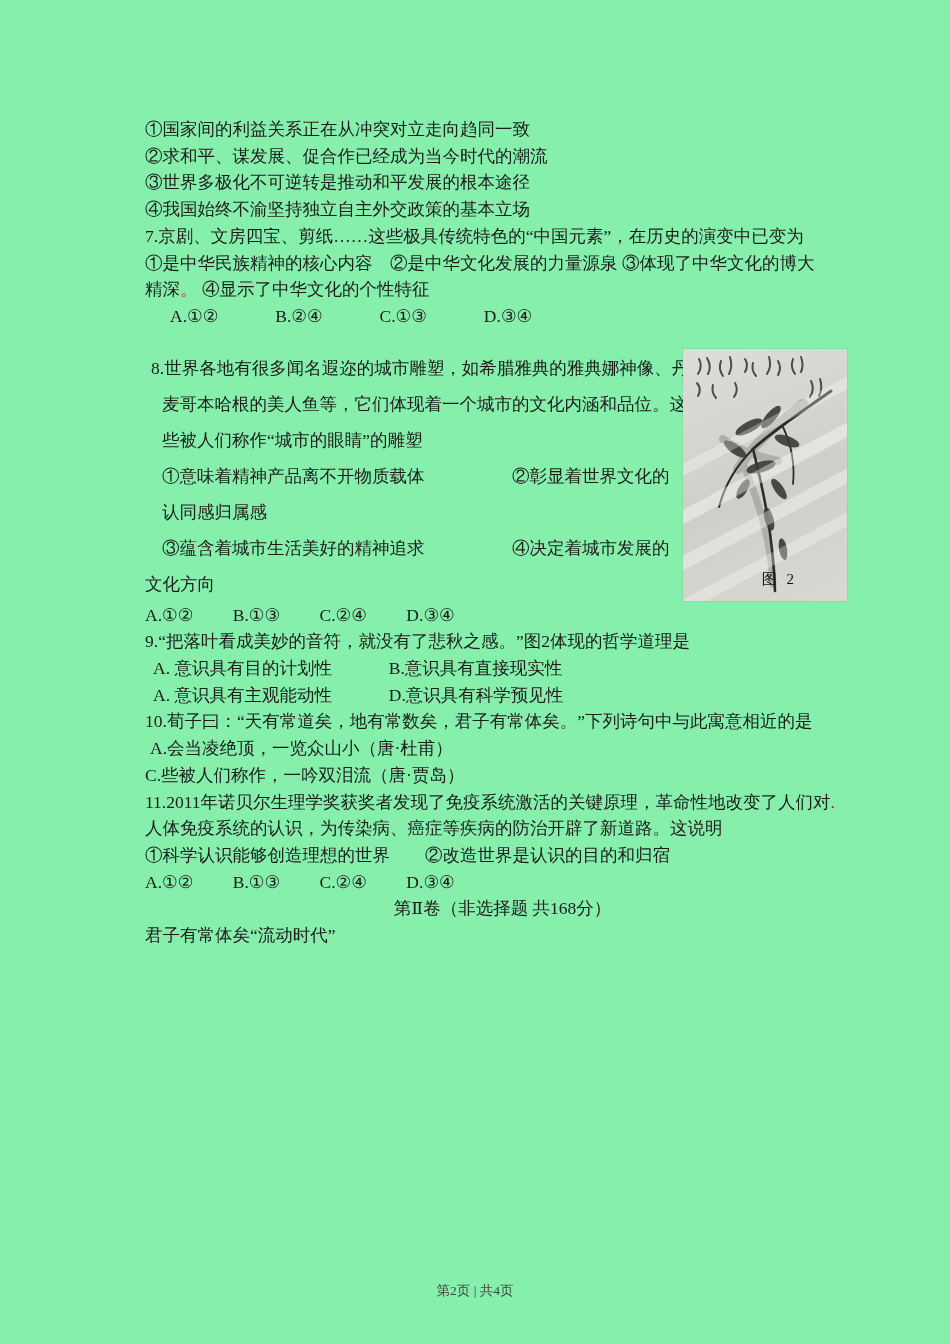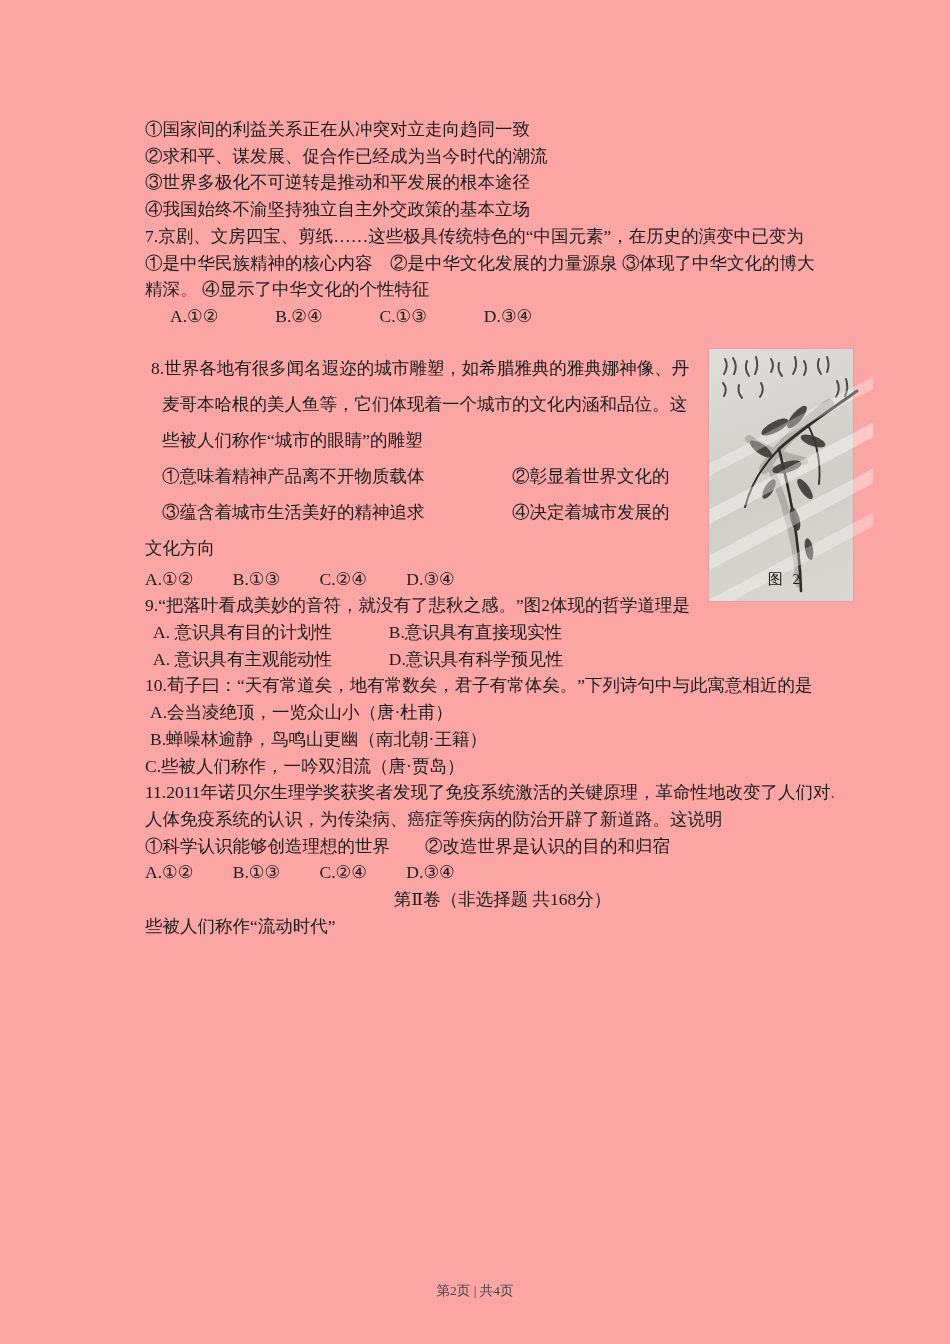--- a/index.html
+++ b/index.html
@@ -1,40 +1,40 @@
 <!DOCTYPE html>
 <html><head>
 <meta charset="utf-8">
 <style>
   * { margin:0; padding:0; box-sizing:border-box; }
   html,body { background:#ffffff; }
   .page {
     position:relative;
     width:950px; height:1344px;
-    background:#fca5a5;
+    background:#86efac;
     font-family:"Liberation Serif","DejaVu Serif",serif;
     color:#1c1c1c;
     overflow:hidden;
   }
   .content {
     position:absolute; left:145px; top:116px; width:715px;
     font-size:17.5px; line-height:26.7px;
   }
   .line { white-space:pre-wrap; }
   .q8block { margin-top:20px; }
   .q8block .line { line-height:36px; }
   .ind5  { padding-left:5px; }
   .ind6  { padding-left:6px; }
   .ind8  { padding-left:8px; }
   .ind17 { padding-left:17px; }
   .ind25 { padding-left:25px; }
   .center { text-align:center; }
   .red { color:#cc1111; }
   .figure {
-    position:absolute; left:709px; top:349px; width:144px; height:252px;
+    position:absolute; left:683px; top:349px; width:164px; height:252px;
     background:linear-gradient(160deg,#deddd9 0%, #cfcec9 55%, #d9d8d3 100%);
     box-shadow:0 0 0 1px rgba(0,0,0,0.05);
     font-family:Liberation Serif, serif;
   }
   .figure svg { position:absolute; left:0; top:0; }
   .figure-label {
     position:absolute; right:50px; bottom:12px;
     font-size:15px; color:#141414; letter-spacing:3px;
   }
   .footer {
@@ -57,41 +57,41 @@
     <div class="line">7.京剧、文房四宝、剪纸……这些极具传统特色的“中国元素”，在历史的演变中已变为</div>
     <div class="line">①是中华民族精神的核心内容　②是中华文化发展的力量源泉 ③体现了中华文化的博大</div>
     <div class="line"><span>精深</span><span class="red">。</span><span> ④显示了中华文化的个性特征</span></div>
     <div class="line ind25">A.①②　　　 B.②④　　　 C.①③　　　 D.③④</div>
 
     <div class="q8block">
       <div class="line ind6">8.世界各地有很多闻名遐迩的城市雕塑，如希腊雅典的雅典娜神像、丹</div>
       <div class="line ind17">麦哥本哈根的美人鱼等，它们体现着一个城市的文化内涵和品位。这</div>
       <div class="line ind17">些被人们称作“城市的眼睛”的雕塑</div>
       <div class="line ind17">①意味着精神产品离不开物质载体　　　　　②彰显着世界文化的</div>
+      <div class="line ind17">认同感归属感</div>
       <div class="line ind17">③蕴含着城市生活美好的精神追求　　　　　④决定着城市发展的</div>
       <div class="line">文化方向</div>
     </div>
     <div class="line">A.①②　　 B.①③　　 C.②④　　 D.③④</div>
 
     <div class="line">9.“把落叶看成美妙的音符，就没有了悲秋之感。”图2体现的哲学道理是</div>
     <div class="line ind8">A. 意识具有目的计划性　　　 B.意识具有直接现实性</div>
     <div class="line ind8">A. 意识具有主观能动性　　　 D.意识具有科学预见性</div>
 
     <div class="line">10.荀子曰：“天有常道矣，地有常数矣，君子有常体矣。”下列诗句中与此寓意相近的是</div>
     <div class="line ind5">A.会当凌绝顶，一览众山小（唐·杜甫）</div>
-    <div class="line ind5">B.蝉噪林逾静，鸟鸣山更幽（南北朝·王籍）</div>
     <div class="line">C.些被人们称作，一吟双泪流（唐·贾岛）</div>
 
     <div class="line"><span>11.2011年诺贝尔生理学奖获奖者发现了免疫系统激活的关键原理，革命性地改变了人们对</span><span class="red">.</span></div>
     <div class="line">人体免疫系统的认识，为传染病、癌症等疾病的防治开辟了新道路。这说明</div>
     <div class="line">①科学认识能够创造理想的世界　　②改造世界是认识的目的和归宿</div>
     <div class="line">A.①②　　 B.①③　　 C.②④　　 D.③④</div>
 
     <div class="line center">第Ⅱ卷（非选择题 共168分）</div>
-    <div class="line">些被人们称作“流动时代”</div>
+    <div class="line">君子有常体矣“流动时代”</div>
 
   </div>
 
   <div class="figure">
     <svg viewBox="0 0 164 252" width="164" height="252" aria-hidden="true">
 
       <g stroke="#33322f" stroke-width="2" fill="none" stroke-linecap="round" opacity="0.85">
         <path d="M16,10 q4,7 -1,15 M24,9 q5,8 1,16"></path>
         <path d="M38,12 q-3,8 2,15 M47,8 q3,9 -1,17"></path>
         <path d="M62,10 q4,6 0,13 M70,14 q-2,7 3,13"></path>

